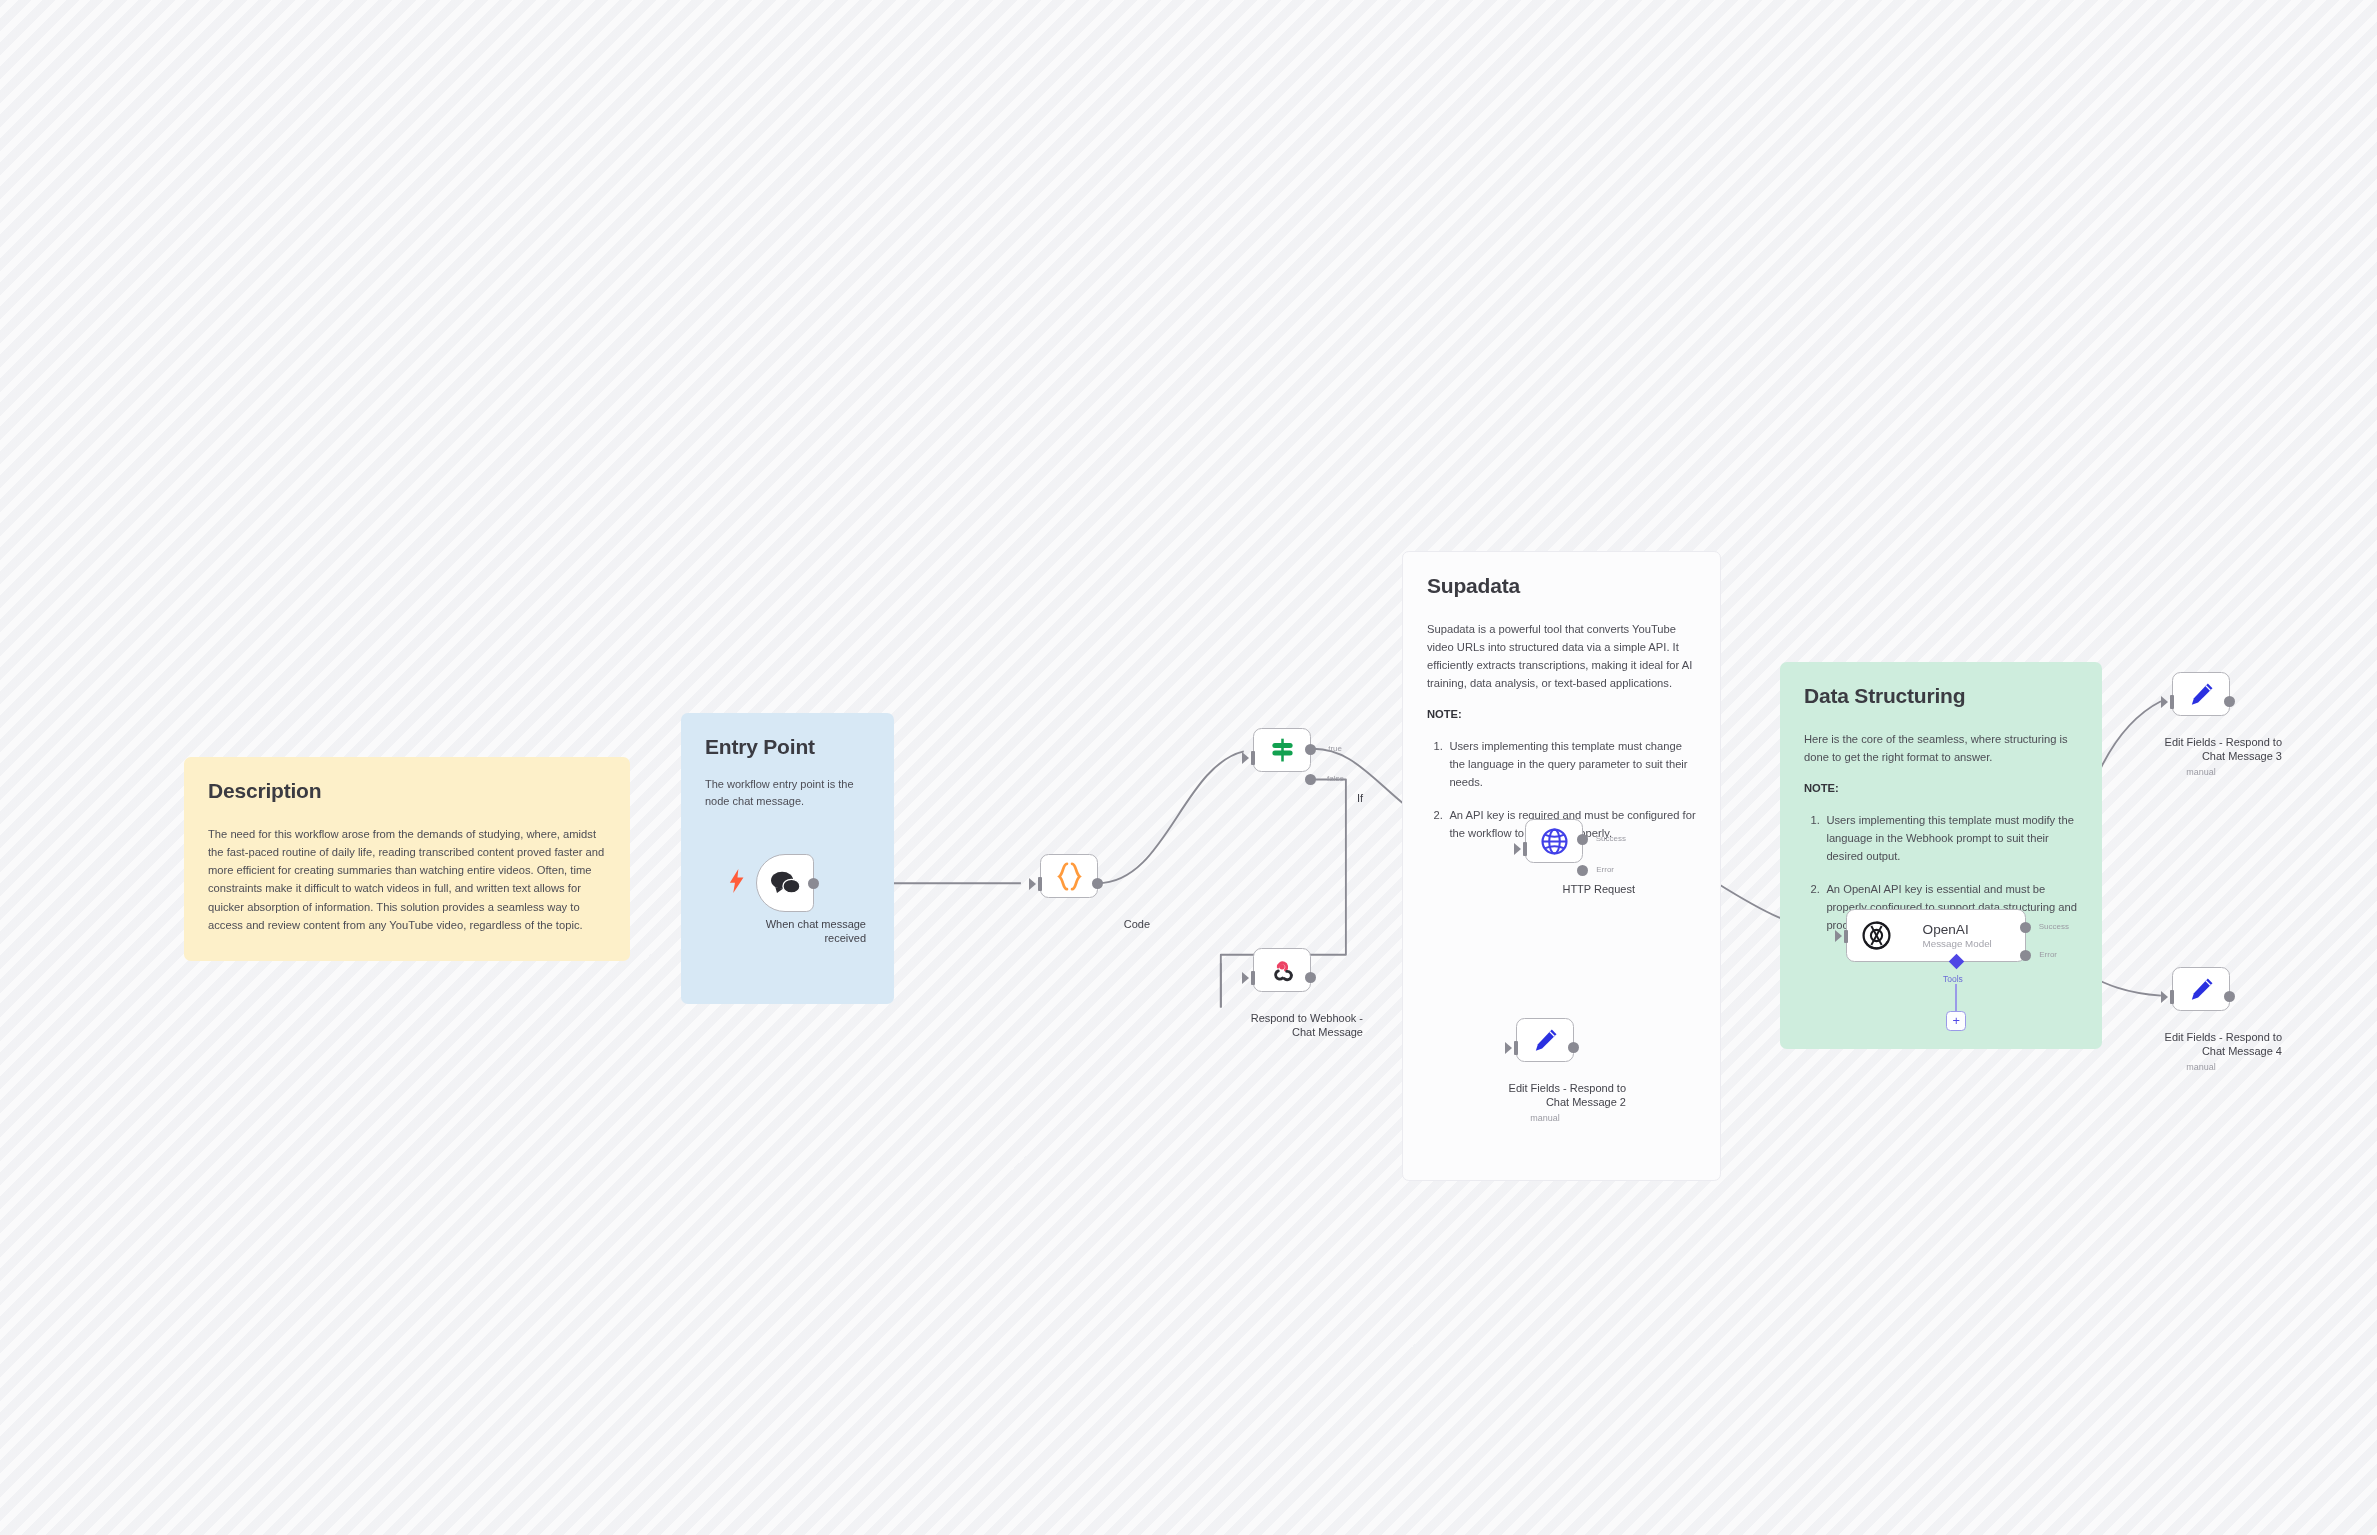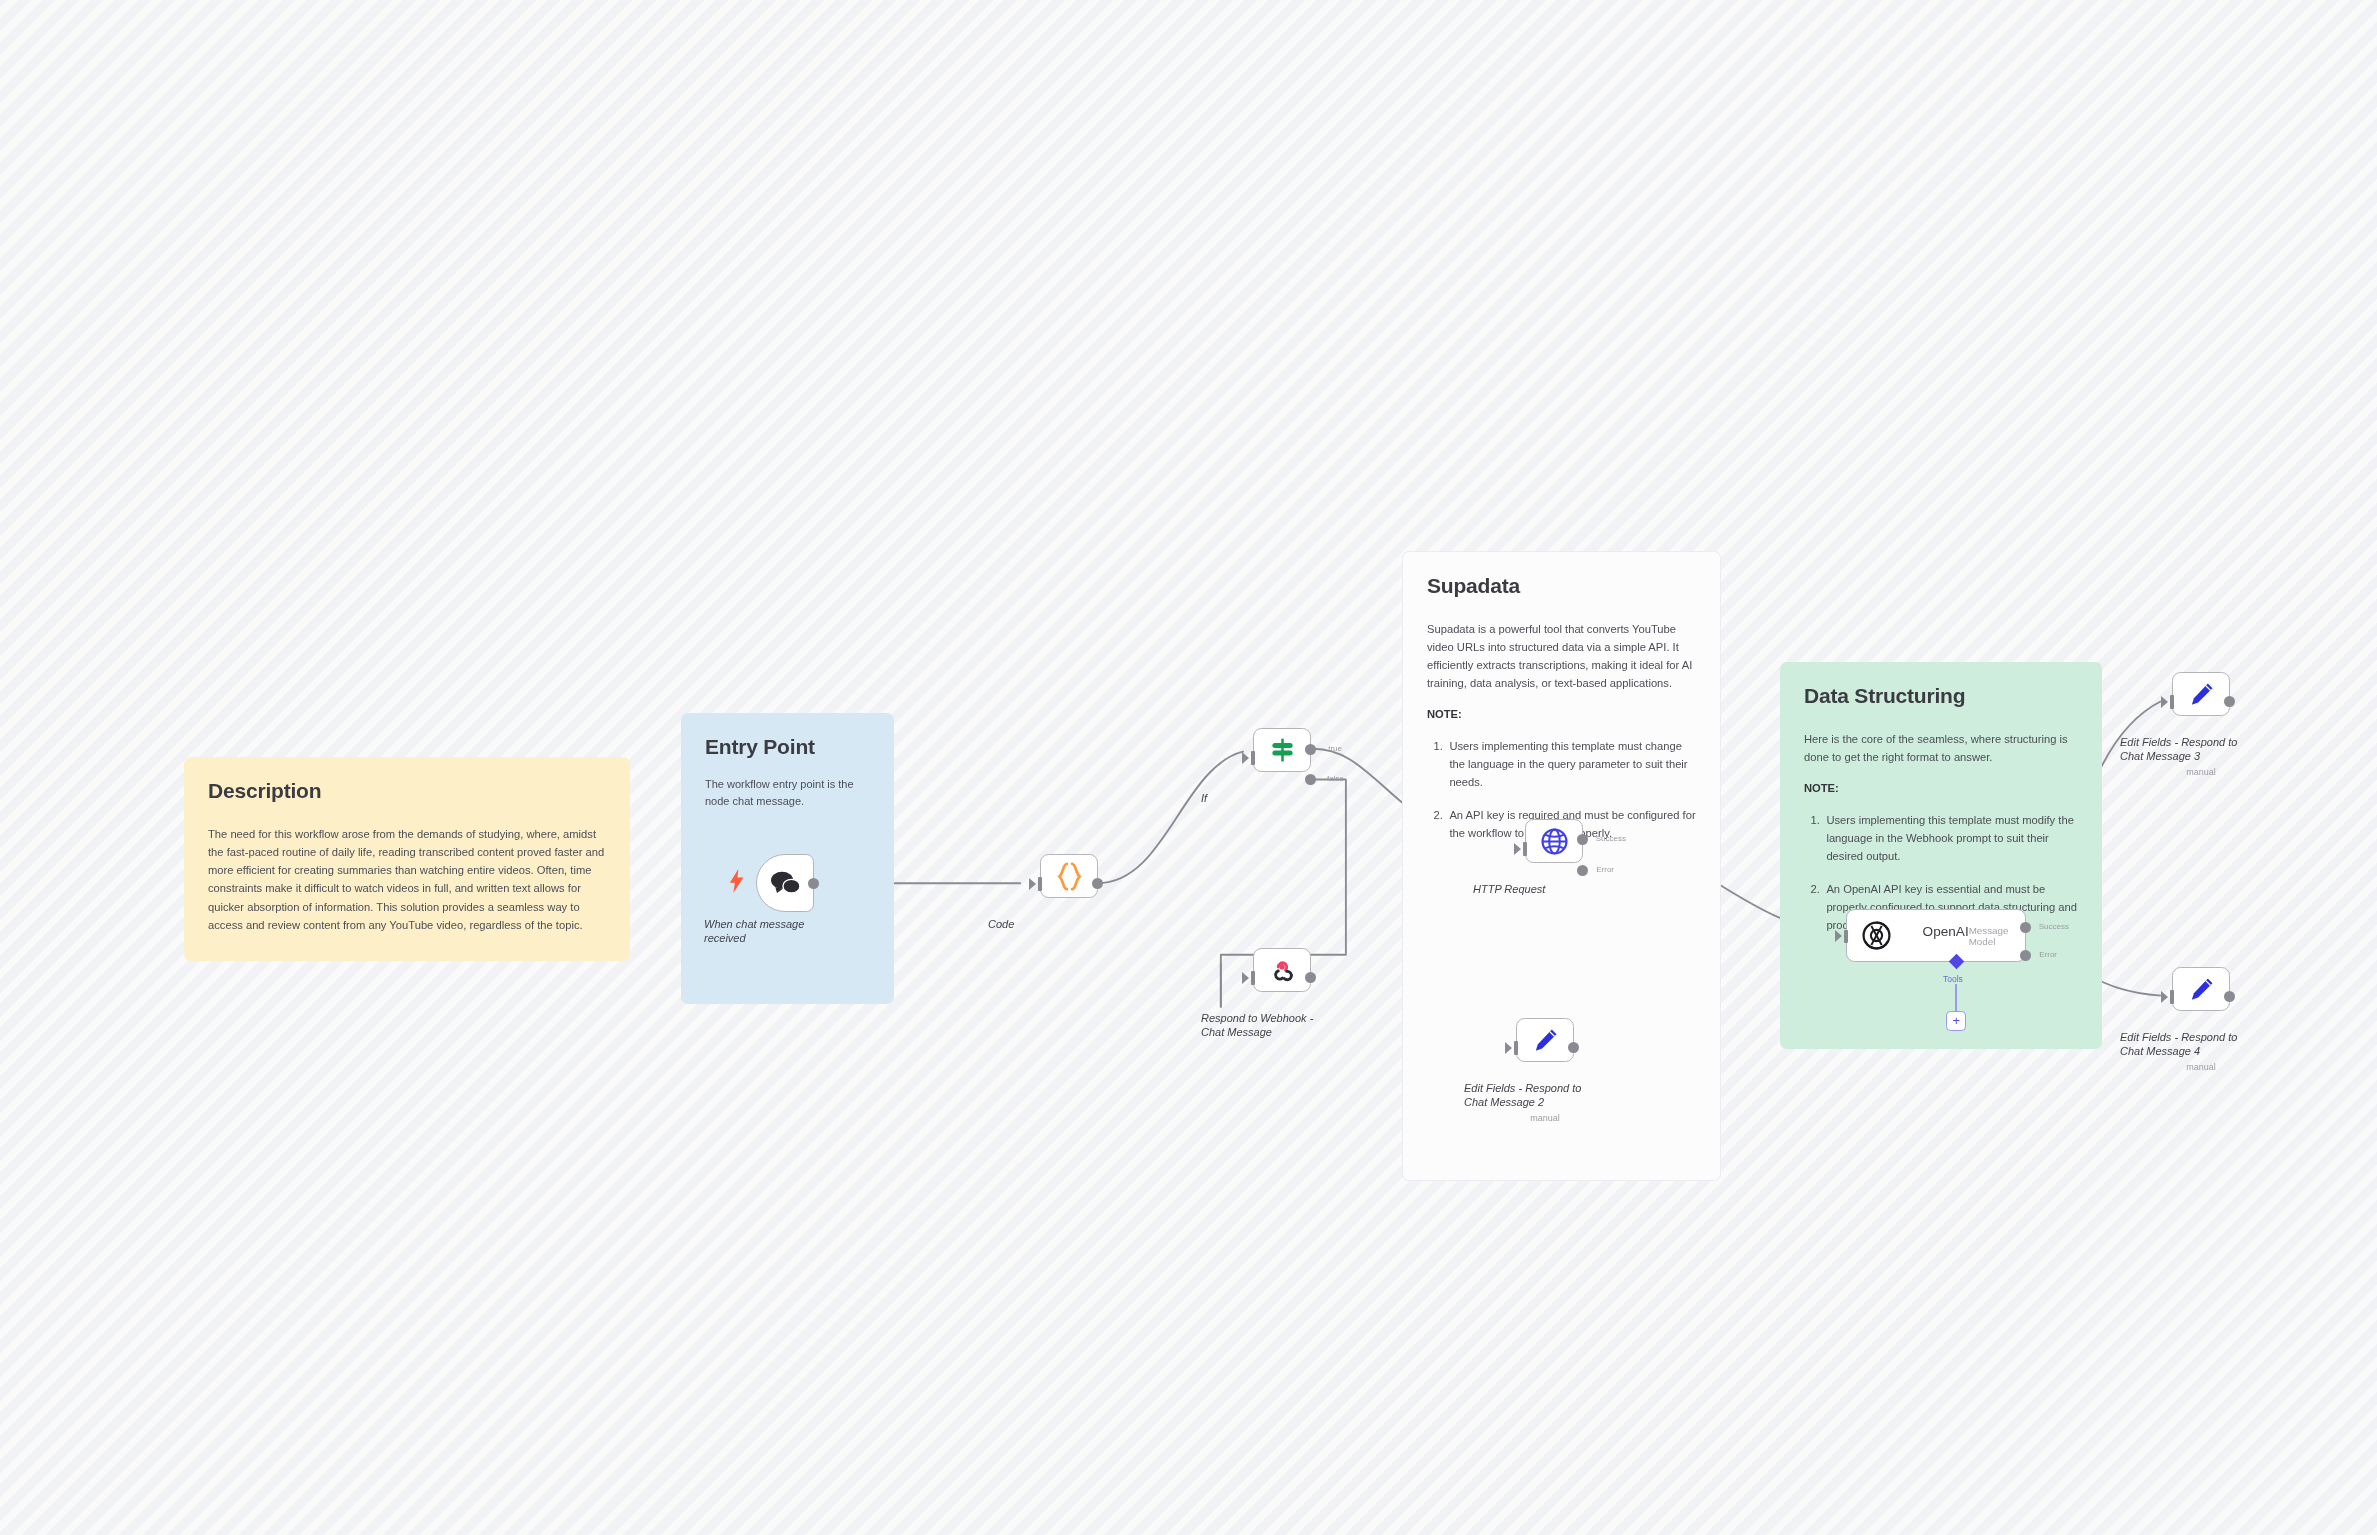--- a/index.html
+++ b/index.html
@@ -82,37 +82,36 @@
     border-radius:8.5px;
     justify-content:flex-start;
     padding-left:13.6px;
     gap:12px;
   }
   .node-label {
     position:absolute;
     top:63px; left:50%;
     transform:translateX(-50%);
     width:162px;
-    text-align:left;
+    text-align:right;
     font-size:11px;
     line-height:1.28;
     color:#42424a;
     white-space:pre-line;
-    font-style:italic;
   }
   .node-sublabel {
     position:absolute;
     top:calc(63px + var(--lbl-h, 15.3px));
     left:50%; transform:translateX(-50%);
     width:162px; text-align:center;
     font-size:9px; color:#9b9ba3;
   }
   .node-title { font-size:13.6px; color:#3e3e46; }
   .node-subtitle { font-size:9.8px; color:#a4a4ac; margin-top:1.7px; }
-  .node-titlewrap { display:flex; flex-direction:row; align-items:flex-start; }
+  .node-titlewrap { display:flex; flex-direction:column; align-items:flex-start; }
 
   
   .dot {
     position:absolute;
     width:11px; height:11px;
     border-radius:50%;
     background:#8a8a93;
   }
   .in-arrow {
     position:absolute;

